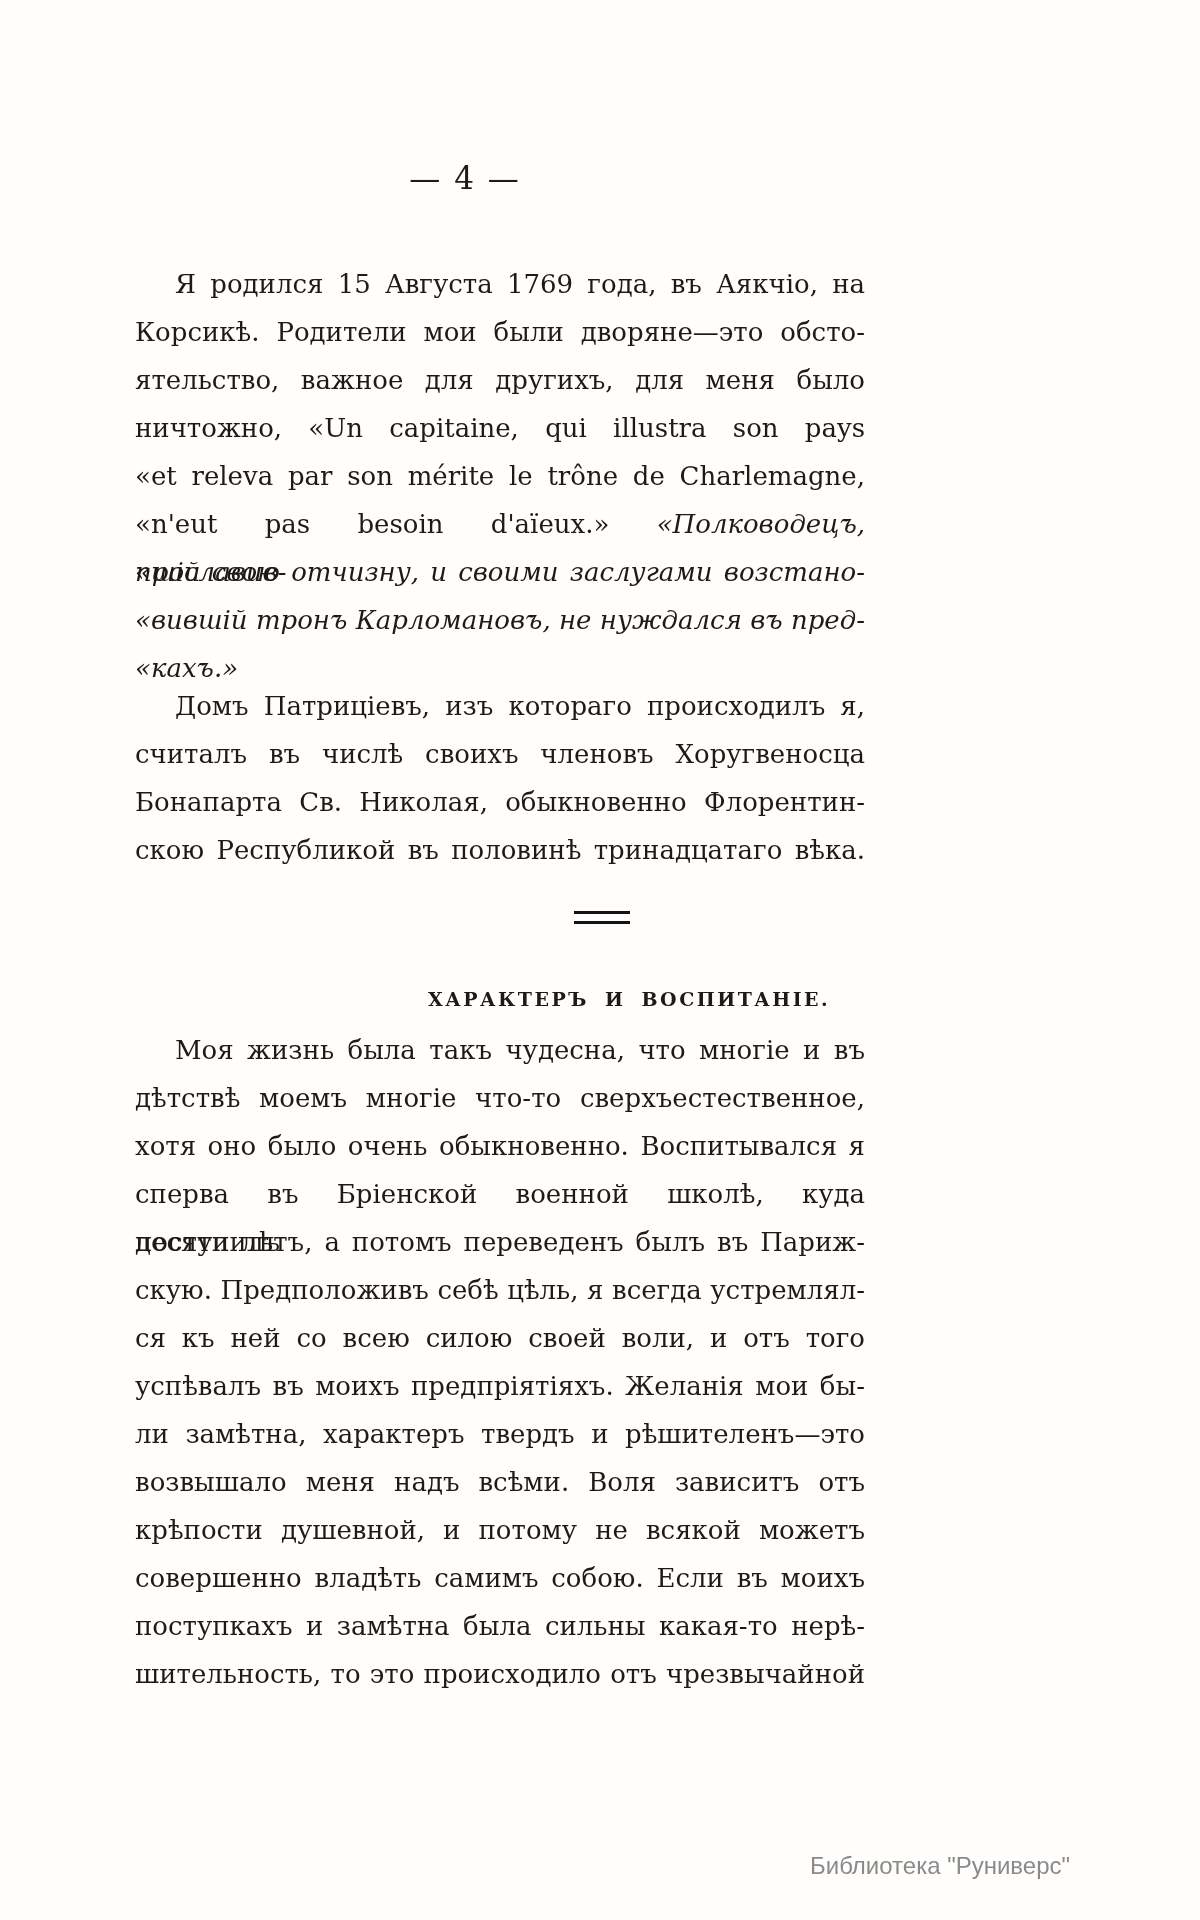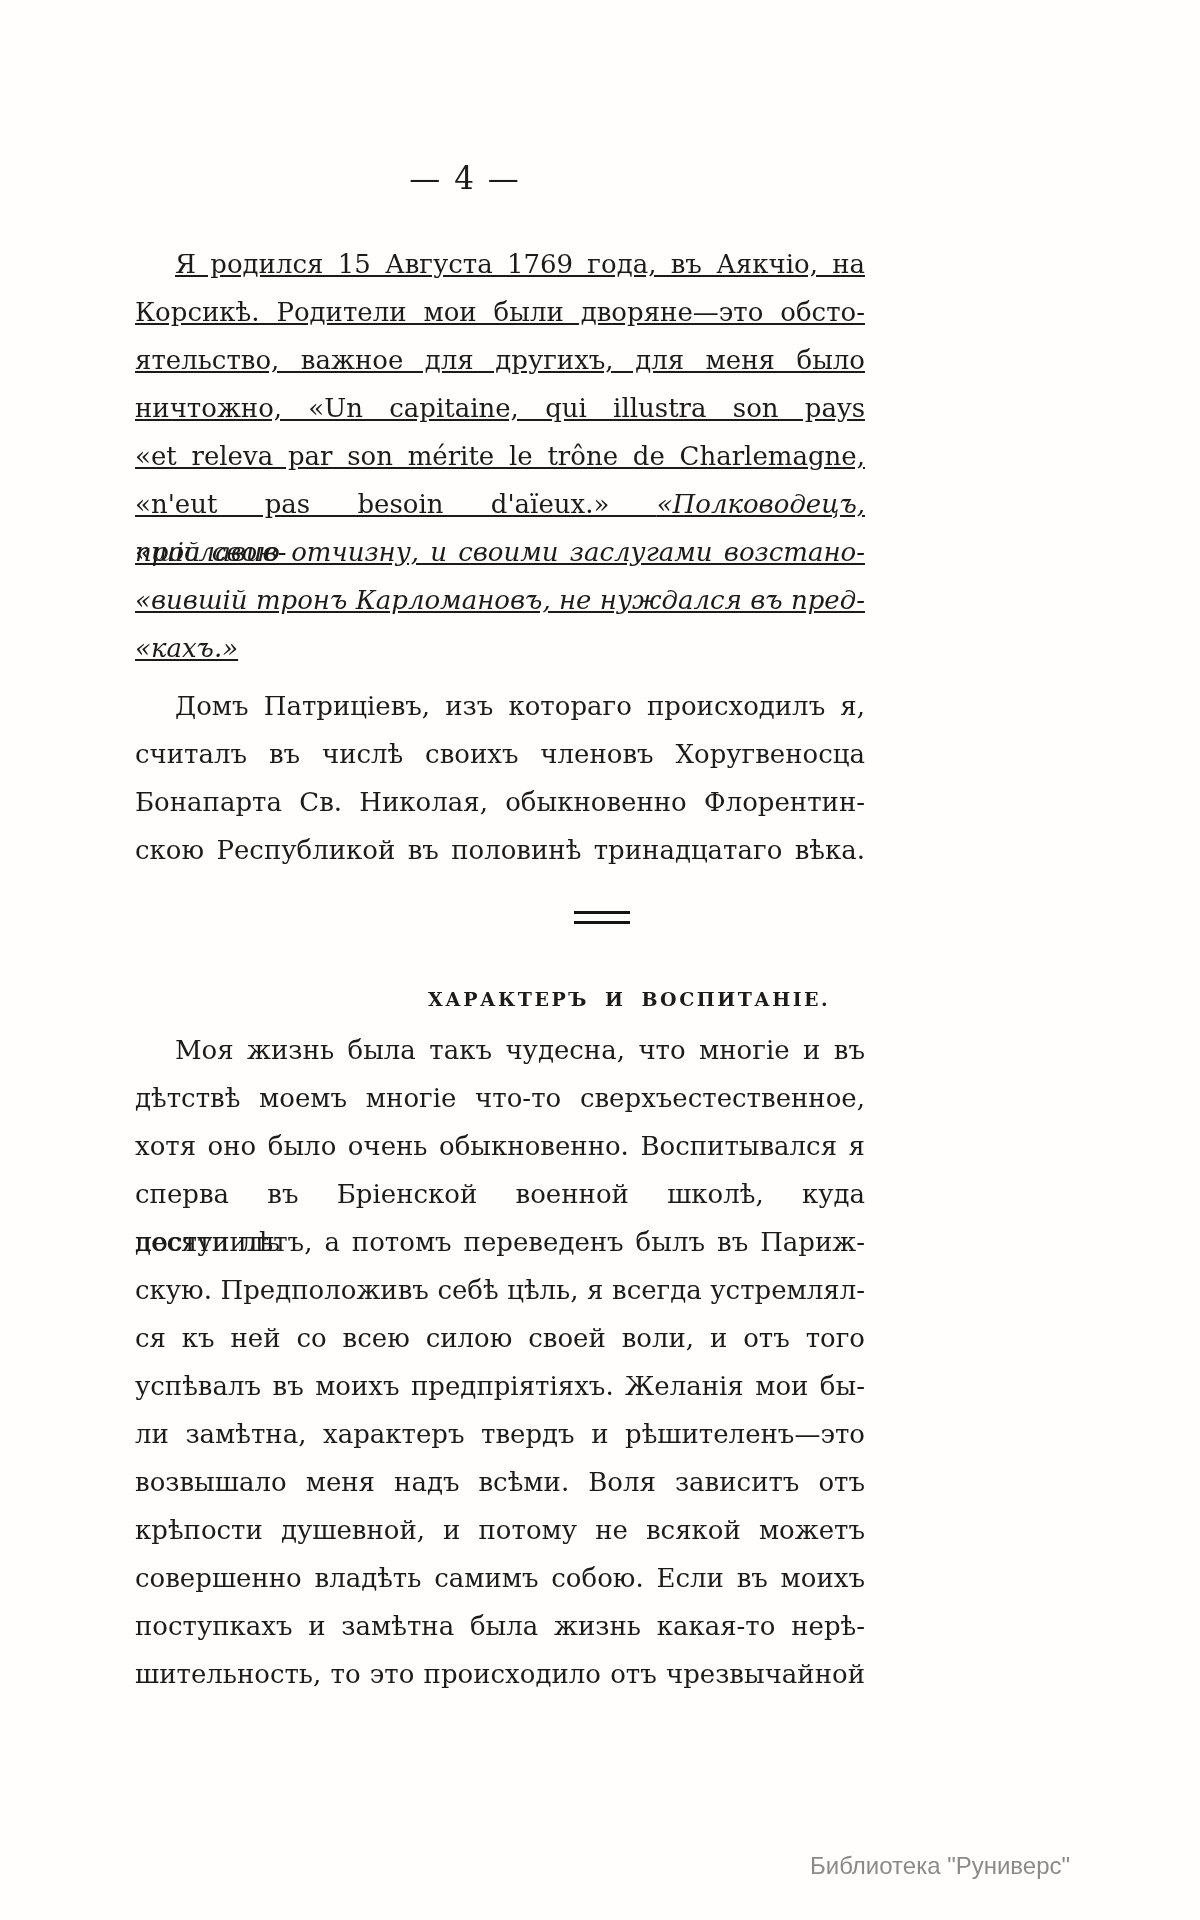--- a/index.html
+++ b/index.html
@@ -91,21 +91,21 @@
   }
 </style>
 </head>
 <body>
 
 <div class="page">
 
   <div class="page-number">— 4 —</div>
 
   <div class="text-block">
-      <div class="paragraph" style="top: 240px; text-decoration: underline;">
+      <div class="paragraph" style="top: 260px;">
         <div class="text-line just ind"><span class="seg">Я родился 15 Августа 1769 года, въ Аякчіо, на</span></div>
         <div class="text-line just"><span class="seg">Корсикѣ. Родители мои были дворяне—это обсто-</span></div>
         <div class="text-line just"><span class="seg">ятельство, важное для другихъ, для меня было</span></div>
         <div class="text-line just"><span class="seg">ничтожно, «Un capitaine, qui illustra son pays</span></div>
         <div class="text-line just"><span class="seg">«et releva par son mérite le trône de Charlemagne,</span></div>
         <div class="text-line just"><span class="seg">«n'eut pas besoin d'aïeux.» </span><span class="seg italic">«Полководецъ, прославив-</span></div>
         <div class="text-line just"><span class="seg italic">«шій свою отчизну, и своими заслугами возстано-</span></div>
         <div class="text-line just"><span class="seg italic">«вившій тронъ Карломановъ, не нуждался въ пред-</span></div>
         <div class="text-line"><span class="seg italic">«кахъ.»</span></div>
       </div>
@@ -121,21 +121,21 @@
         <div class="text-line just"><span class="seg">хотя оно было очень обыкновенно. Воспитывался я</span></div>
         <div class="text-line just"><span class="seg">сперва въ Бріенской военной школѣ, куда поступилъ</span></div>
         <div class="text-line just"><span class="seg">десяти лѣтъ, а потомъ переведенъ былъ въ Париж-</span></div>
         <div class="text-line just"><span class="seg">скую. Предположивъ себѣ цѣль, я всегда устремлял-</span></div>
         <div class="text-line just"><span class="seg">ся къ ней со всею силою своей воли, и отъ того</span></div>
         <div class="text-line just"><span class="seg">успѣвалъ въ моихъ предпріятіяхъ. Желанія мои бы-</span></div>
         <div class="text-line just"><span class="seg">ли замѣтна, характеръ твердъ и рѣшителенъ—это</span></div>
         <div class="text-line just"><span class="seg">возвышало меня надъ всѣми. Воля зависитъ отъ</span></div>
         <div class="text-line just"><span class="seg">крѣпости душевной, и потому не всякой можетъ</span></div>
         <div class="text-line just"><span class="seg">совершенно владѣть самимъ собою. Если въ моихъ</span></div>
-        <div class="text-line just"><span class="seg">поступкахъ и замѣтна была жизнь какая-то нерѣ-</span></div>
+        <div class="text-line just"><span class="seg">поступкахъ и замѣтна была сильны какая-то нерѣ-</span></div>
         <div class="text-line just"><span class="seg">шительность, то это происходило отъ чрезвычайной</span></div>
       </div>
     </div>
 
   <div class="section-divider">
     <div class="rule"></div>
     <div class="rule"></div>
   </div>
 
   <div class="section-heading">ХАРАКТЕРЪ  И  ВОСПИТАНІЕ.</div>

